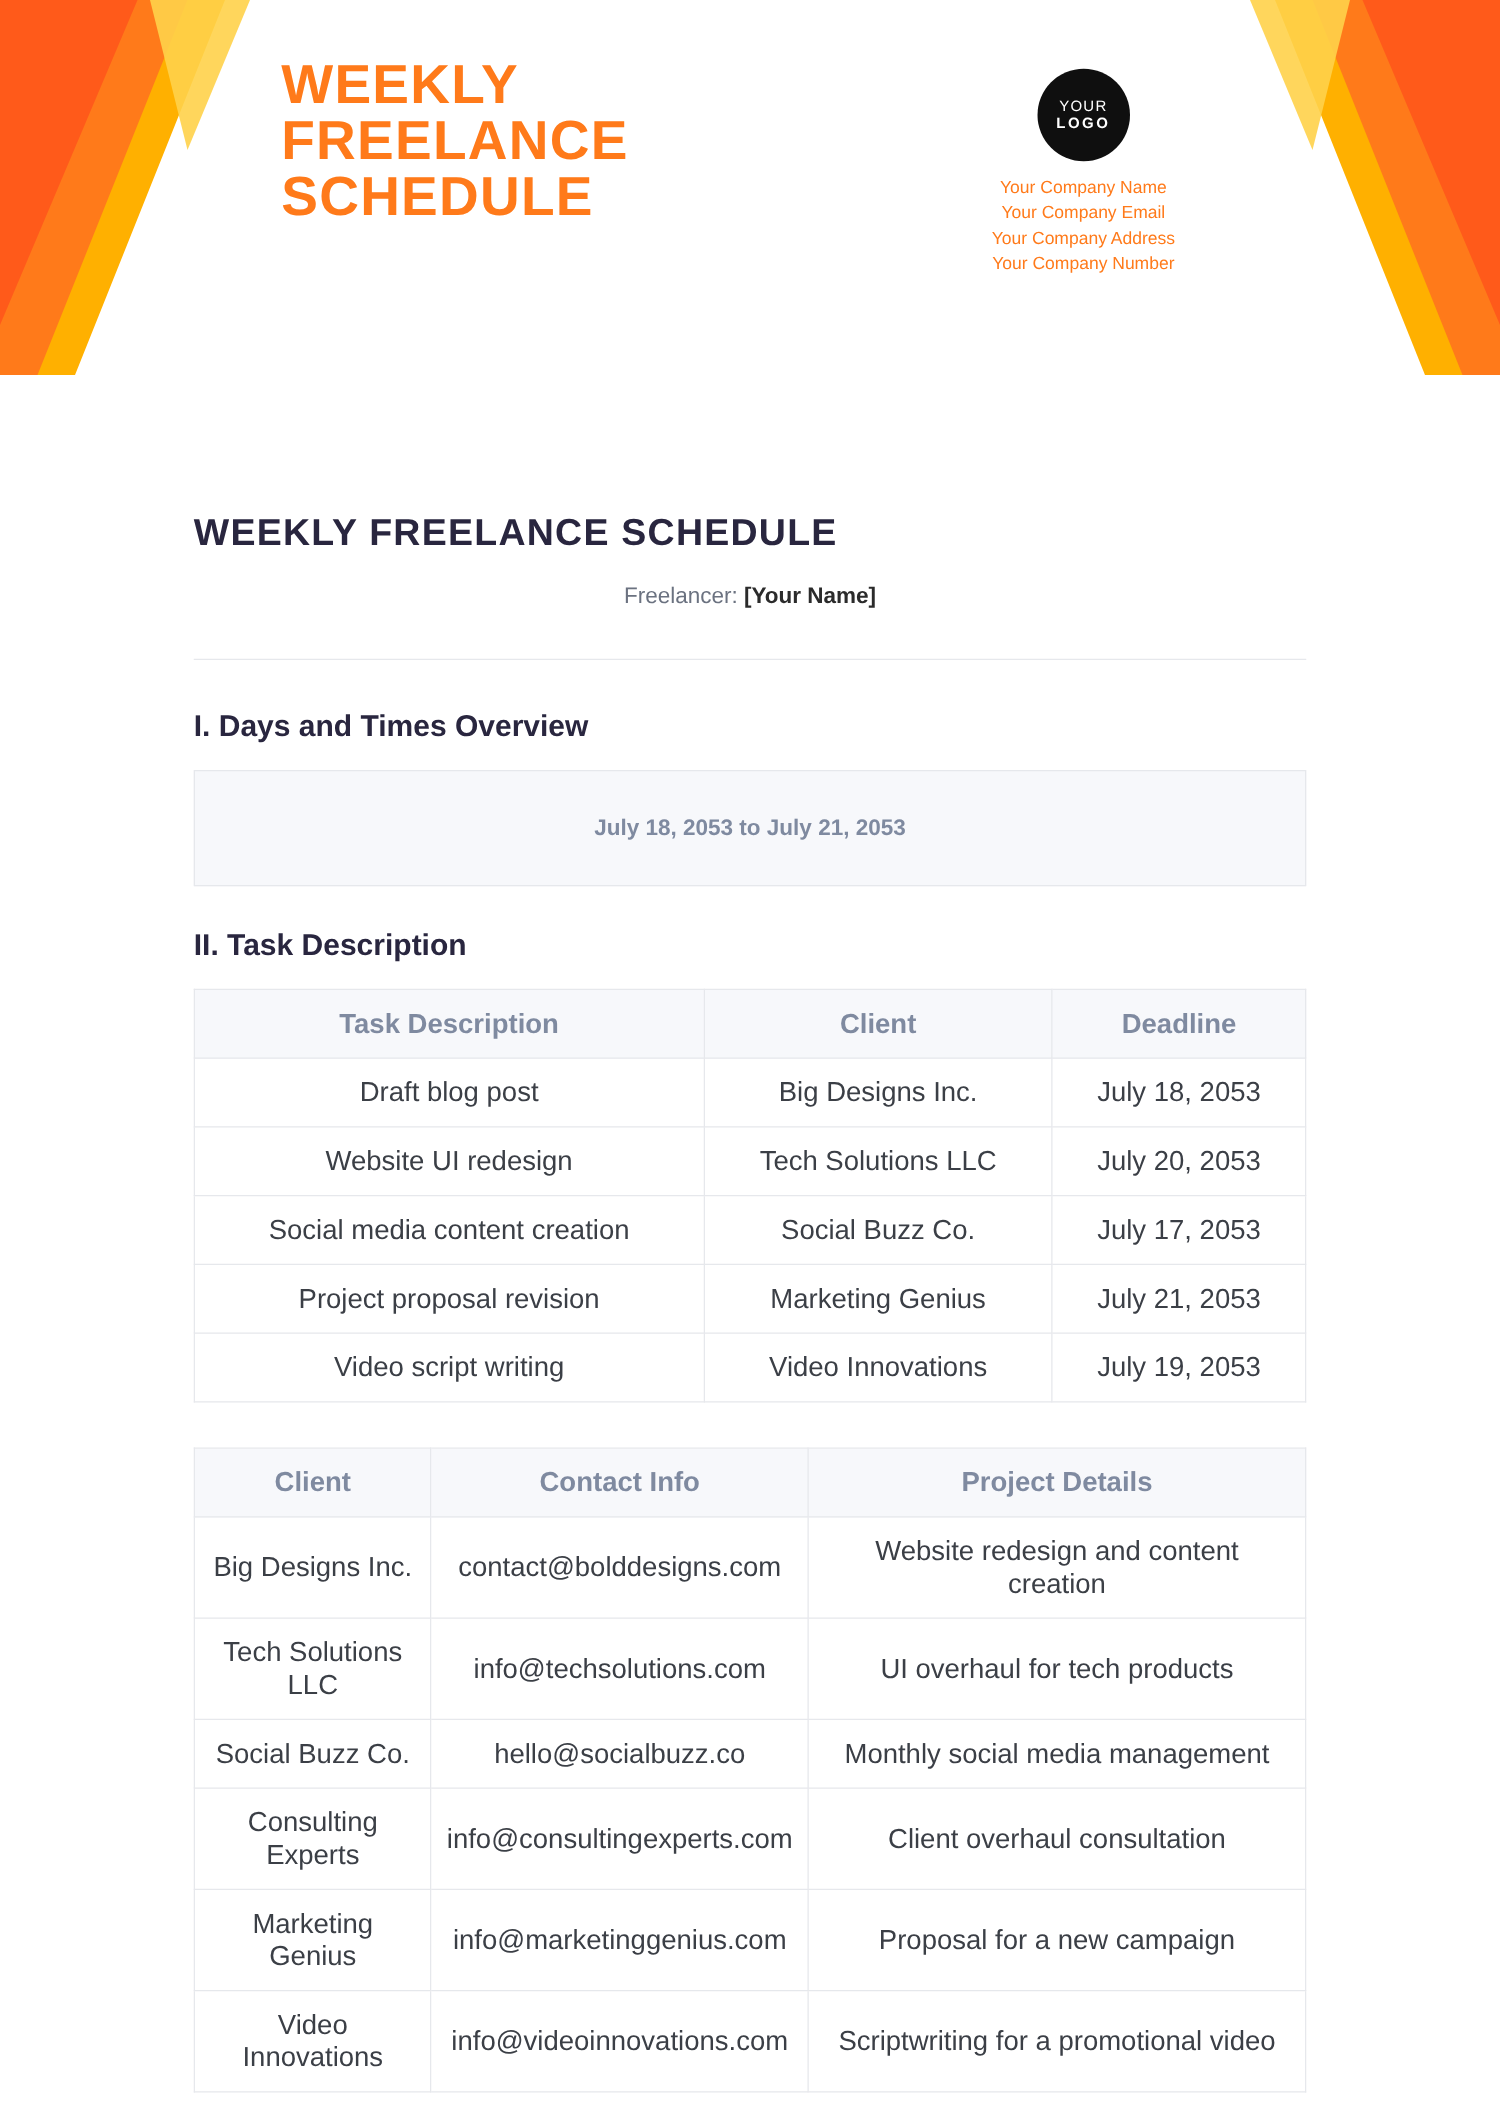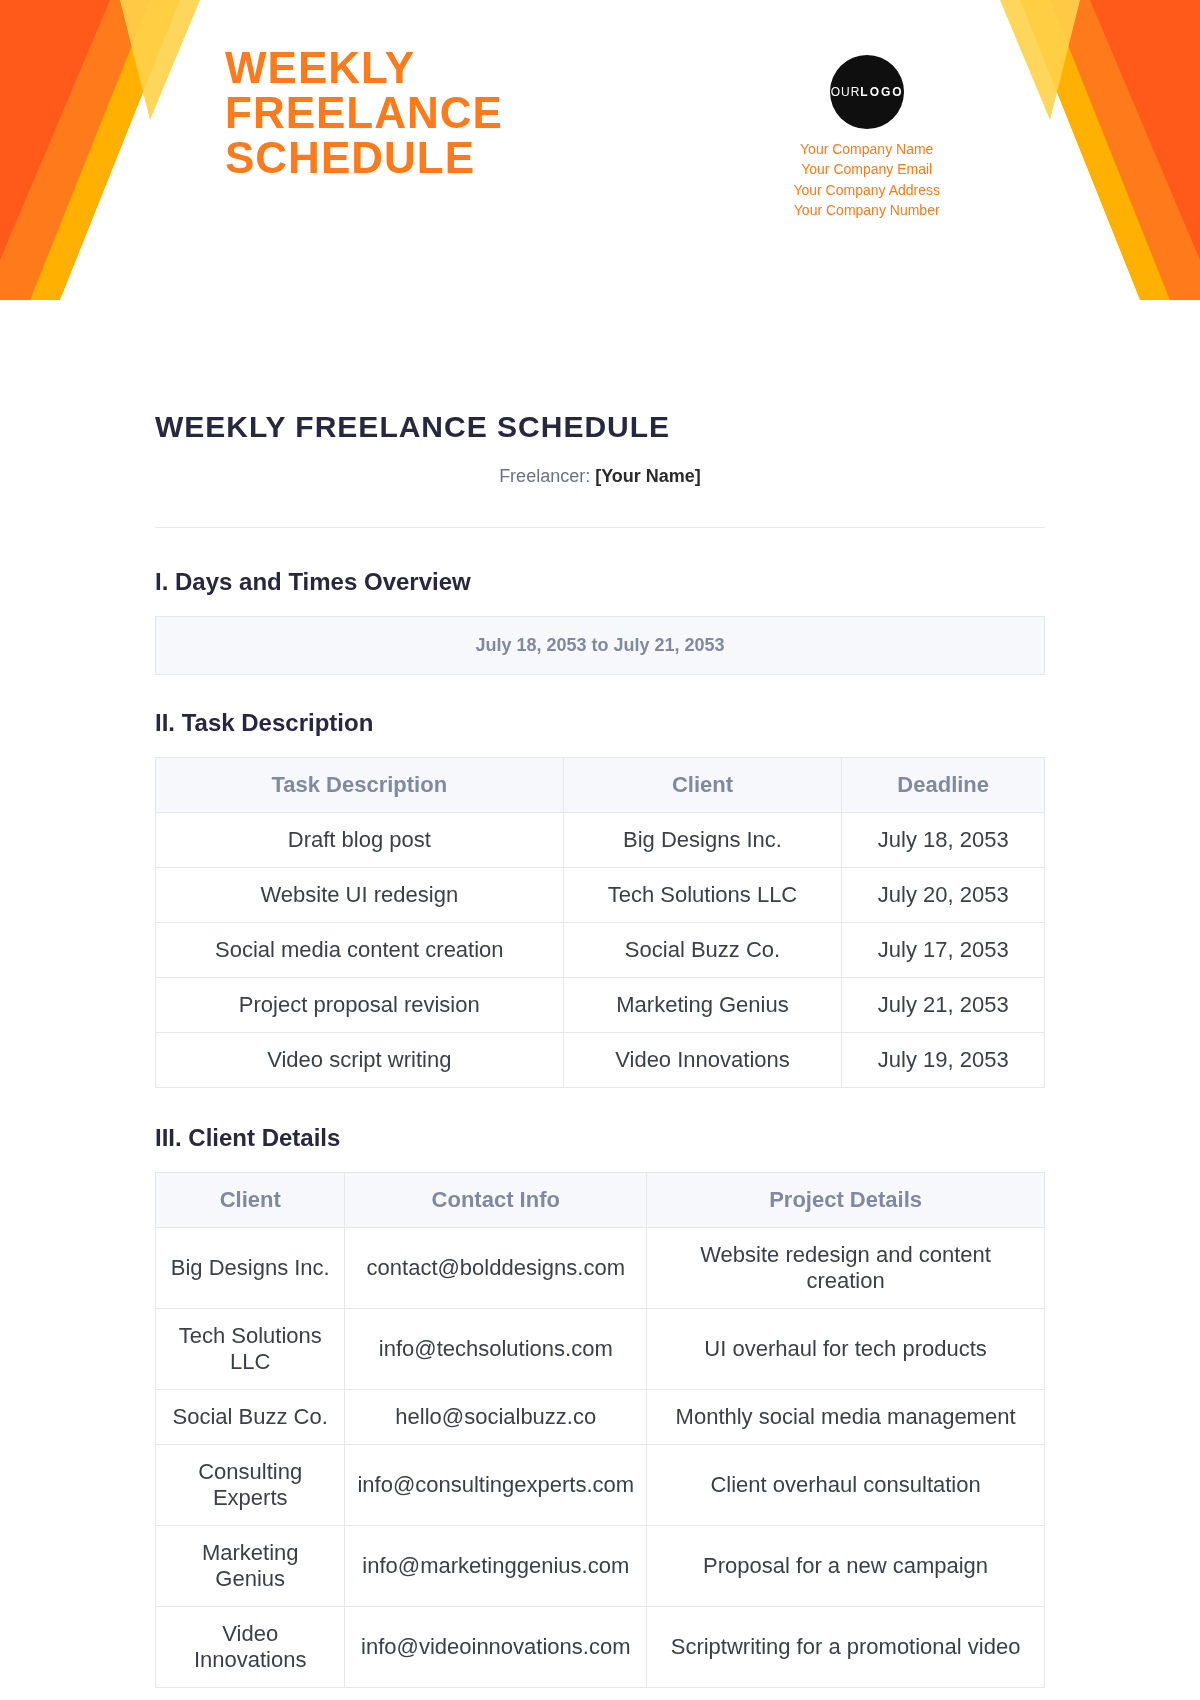--- a/index.html
+++ b/index.html
@@ -46,21 +46,21 @@
     text-transform:uppercase;
   }
   .logo-block{
     position:absolute;
     right:260px; top:55px;
     text-align:center;
   }
   .logo-dot{
     width:74px;height:74px;border-radius:50%;
     background:#0f0f0f;color:#fff;
-    display:flex;flex-direction:row;align-items:center;justify-content:flex-end;
+    display:flex;flex-direction:column;align-items:center;justify-content:center;
     font-size:12px;line-height:1.05;margin:0 auto 10px;
   }
   .logo-dot .lg1{font-weight:400;letter-spacing:1px}
   .logo-dot .lg2{font-weight:800;letter-spacing:2px}
   .company-lines{font-size:14px;color:var(--accent);line-height:1.45;font-weight:500}
 
   
   main.doc{
     width:890px;
     margin:90px auto 0;
@@ -89,21 +89,21 @@
     margin:0 0 20px;
   }
 
   .range-bar{
     background:var(--th-bg);
     border:1px solid var(--border);
     color:var(--th-text);
     text-align:center;
     font-weight:700;
     font-size:18px;
-    padding:18px 0;
+    padding:35px 0;
     margin-bottom:34px;
   }
 
   table.grid{
     width:100%;
     border-collapse:collapse;
     margin-bottom:36px;
     font-size:22px;
   }
   table.grid th,table.grid td{
@@ -206,21 +206,20 @@
           <td>July 21, 2053</td>
         </tr>
         <tr>
           <td>Video script writing</td>
           <td>Video Innovations</td>
           <td>July 19, 2053</td>
         </tr>
       </tbody>
   </table>
 
-  <h2 class="section">III. Client Details</h2>
   <table class="grid" id="clients-table">
     <colgroup>
         <col class="c1">
         <col class="c2">
         <col class="c3">
       </colgroup>
     <thead>
         <tr>
           <th>Client</th>
           <th>Contact Info</th>

